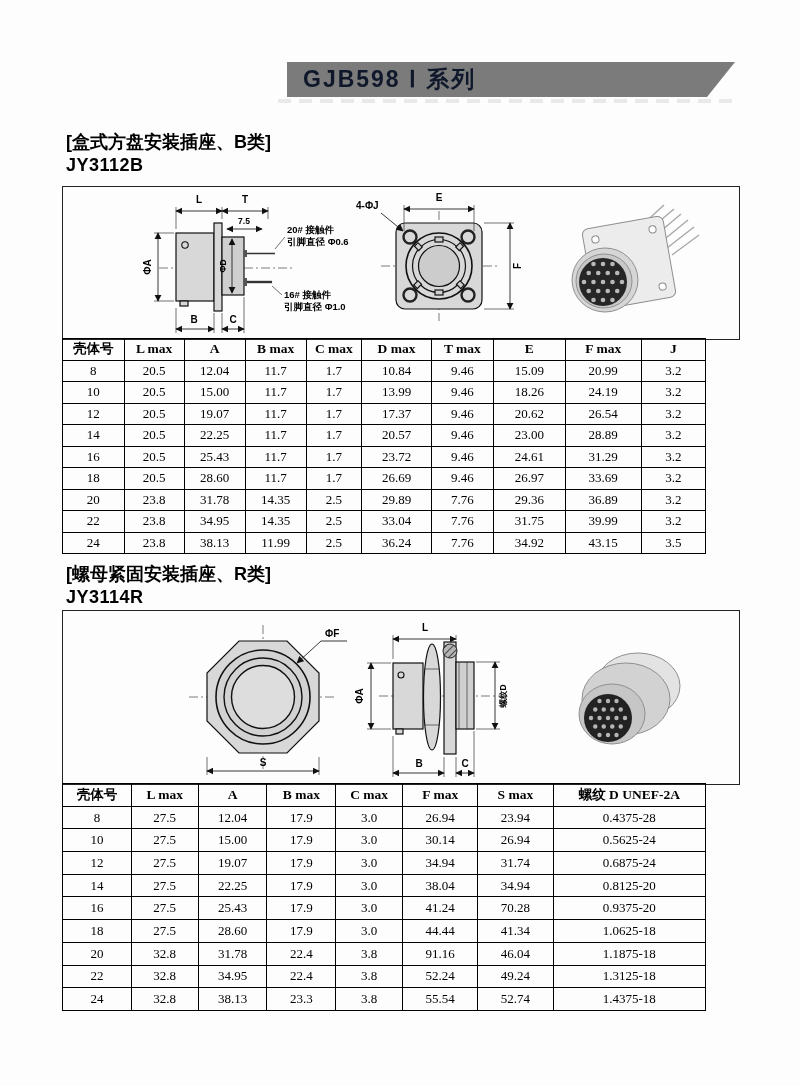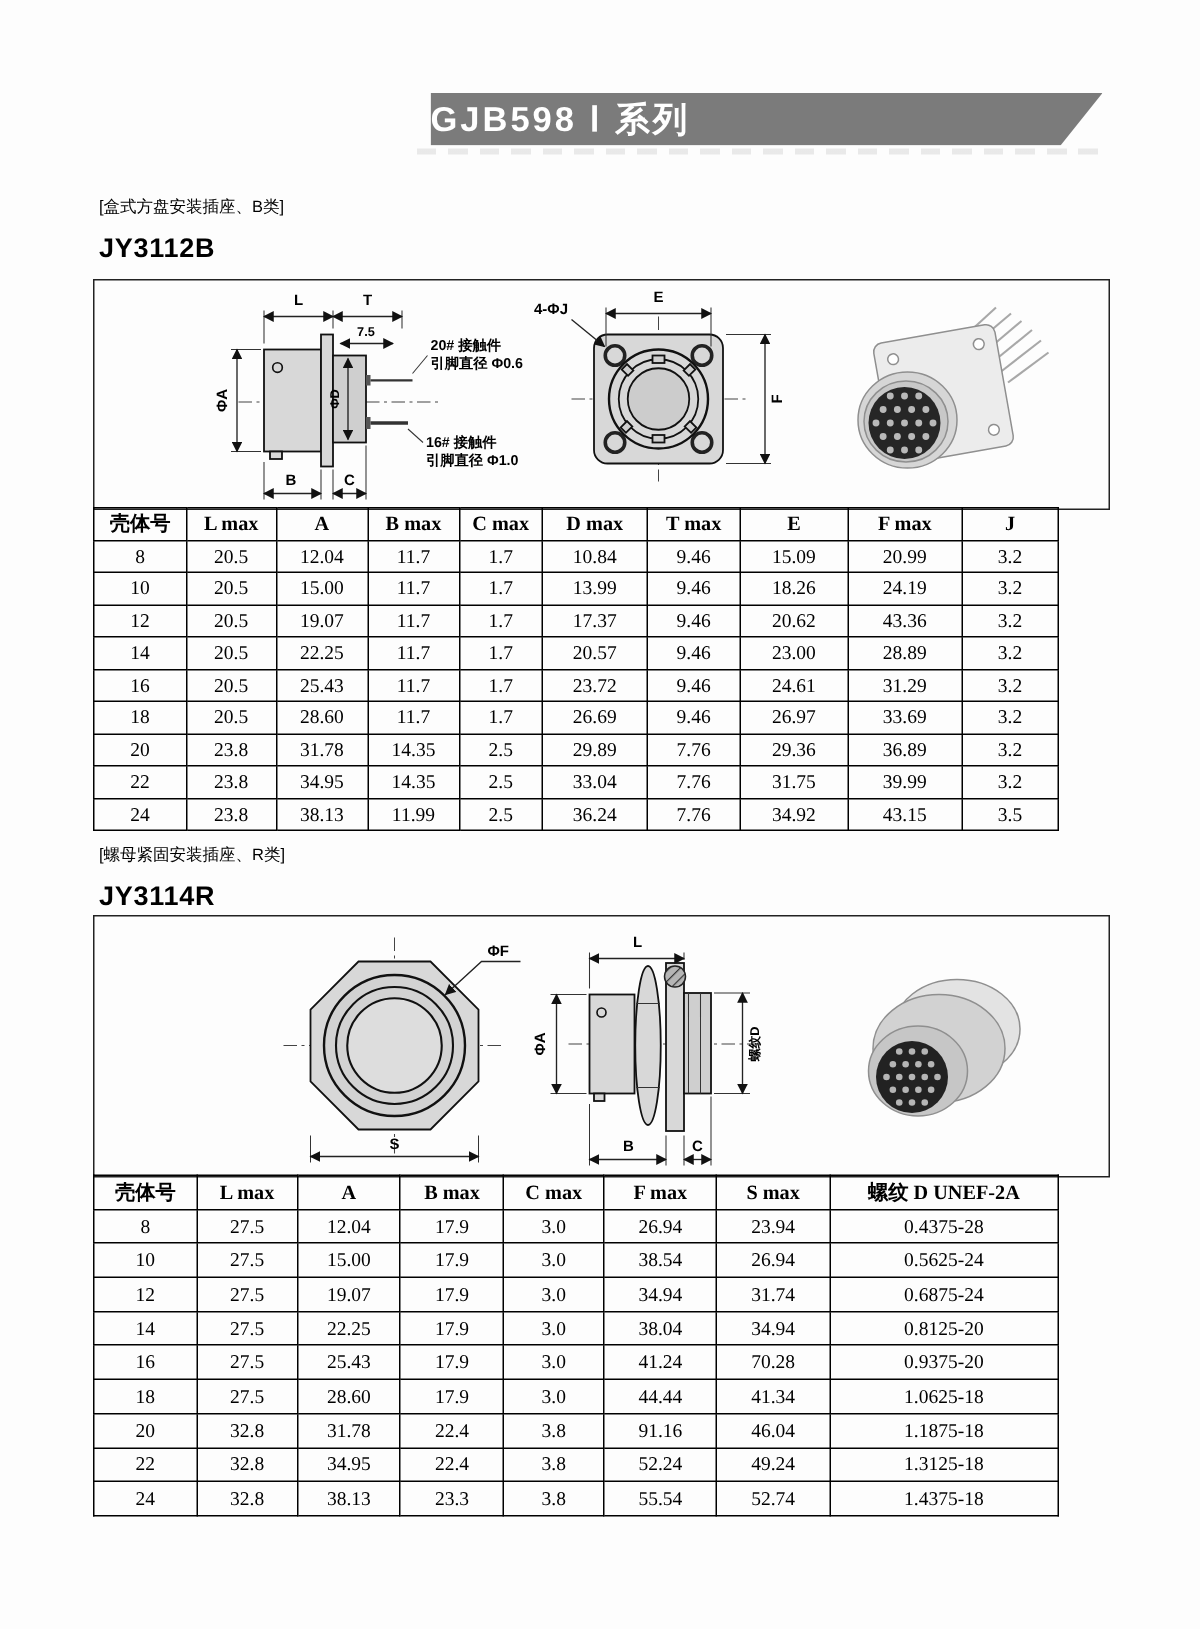--- a/index.html
+++ b/index.html
@@ -2,25 +2,25 @@
 <html><head>
 <meta charset="utf-8">
 <style>
   html,body{margin:0;padding:0;background:#ffffff;}
   #page{position:relative;width:800px;height:1086px;background:#fdfdfd;overflow:hidden;
         font-family:"Liberation Sans",sans-serif;color:#000;}
   
   .banner{position:absolute;left:287px;top:62px;width:448px;height:35px;background:#7b7b7b;
           clip-path:polygon(0 0,100% 0,calc(100% - 28px) 100%,0 100%);
           display:flex;align-items:center;}
-  .banner span{color:#ffffff;font-size:23px;font-weight:bold;letter-spacing:2px;}
+  .banner span{color:#0f172a;font-size:23px;font-weight:bold;padding-left:16px;letter-spacing:2px;}
   .ghost-line{position:absolute;left:278px;top:99px;width:460px;height:4px;opacity:.55;
           background:repeating-linear-gradient(90deg,#d9d9d9 0 13px,transparent 13px 21px);}
   
-  .sec-label{position:absolute;left:66px;font-size:11px;font-weight:normal;}
+  .sec-label{position:absolute;left:66px;font-size:18px;font-weight:bold;}
   .sec-model{position:absolute;left:66px;font-size:18px;font-weight:bold;letter-spacing:.5px;}
   
   .draw-box{position:absolute;left:62px;width:676px;border:1px solid #222;background:#fdfdfd;}
   #box1{top:186px;height:152px;}
   #box2{top:610px;height:173px;}
   .draw-box svg{display:block;}
   
   table{position:absolute;left:62px;width:644px;border-collapse:collapse;table-layout:fixed;
         font-family:"Liberation Serif",serif;font-size:13px;}
   #table1{top:338px;}
@@ -242,21 +242,21 @@
         </tr>
         <tr>
           <td>12</td>
           <td>20.5</td>
           <td>19.07</td>
           <td>11.7</td>
           <td>1.7</td>
           <td>17.37</td>
           <td>9.46</td>
           <td>20.62</td>
-          <td>43.36</td>
+          <td>26.54</td>
           <td>3.2</td>
         </tr>
         <tr>
           <td>14</td>
           <td>20.5</td>
           <td>22.25</td>
           <td>11.7</td>
           <td>1.7</td>
           <td>20.57</td>
           <td>9.46</td>
@@ -459,21 +459,21 @@
           <td>26.94</td>
           <td>23.94</td>
           <td>0.4375-28</td>
         </tr>
         <tr>
           <td>10</td>
           <td>27.5</td>
           <td>15.00</td>
           <td>17.9</td>
           <td>3.0</td>
-          <td>38.54</td>
+          <td>30.14</td>
           <td>26.94</td>
           <td>0.5625-24</td>
         </tr>
         <tr>
           <td>12</td>
           <td>27.5</td>
           <td>19.07</td>
           <td>17.9</td>
           <td>3.0</td>
           <td>34.94</td>

